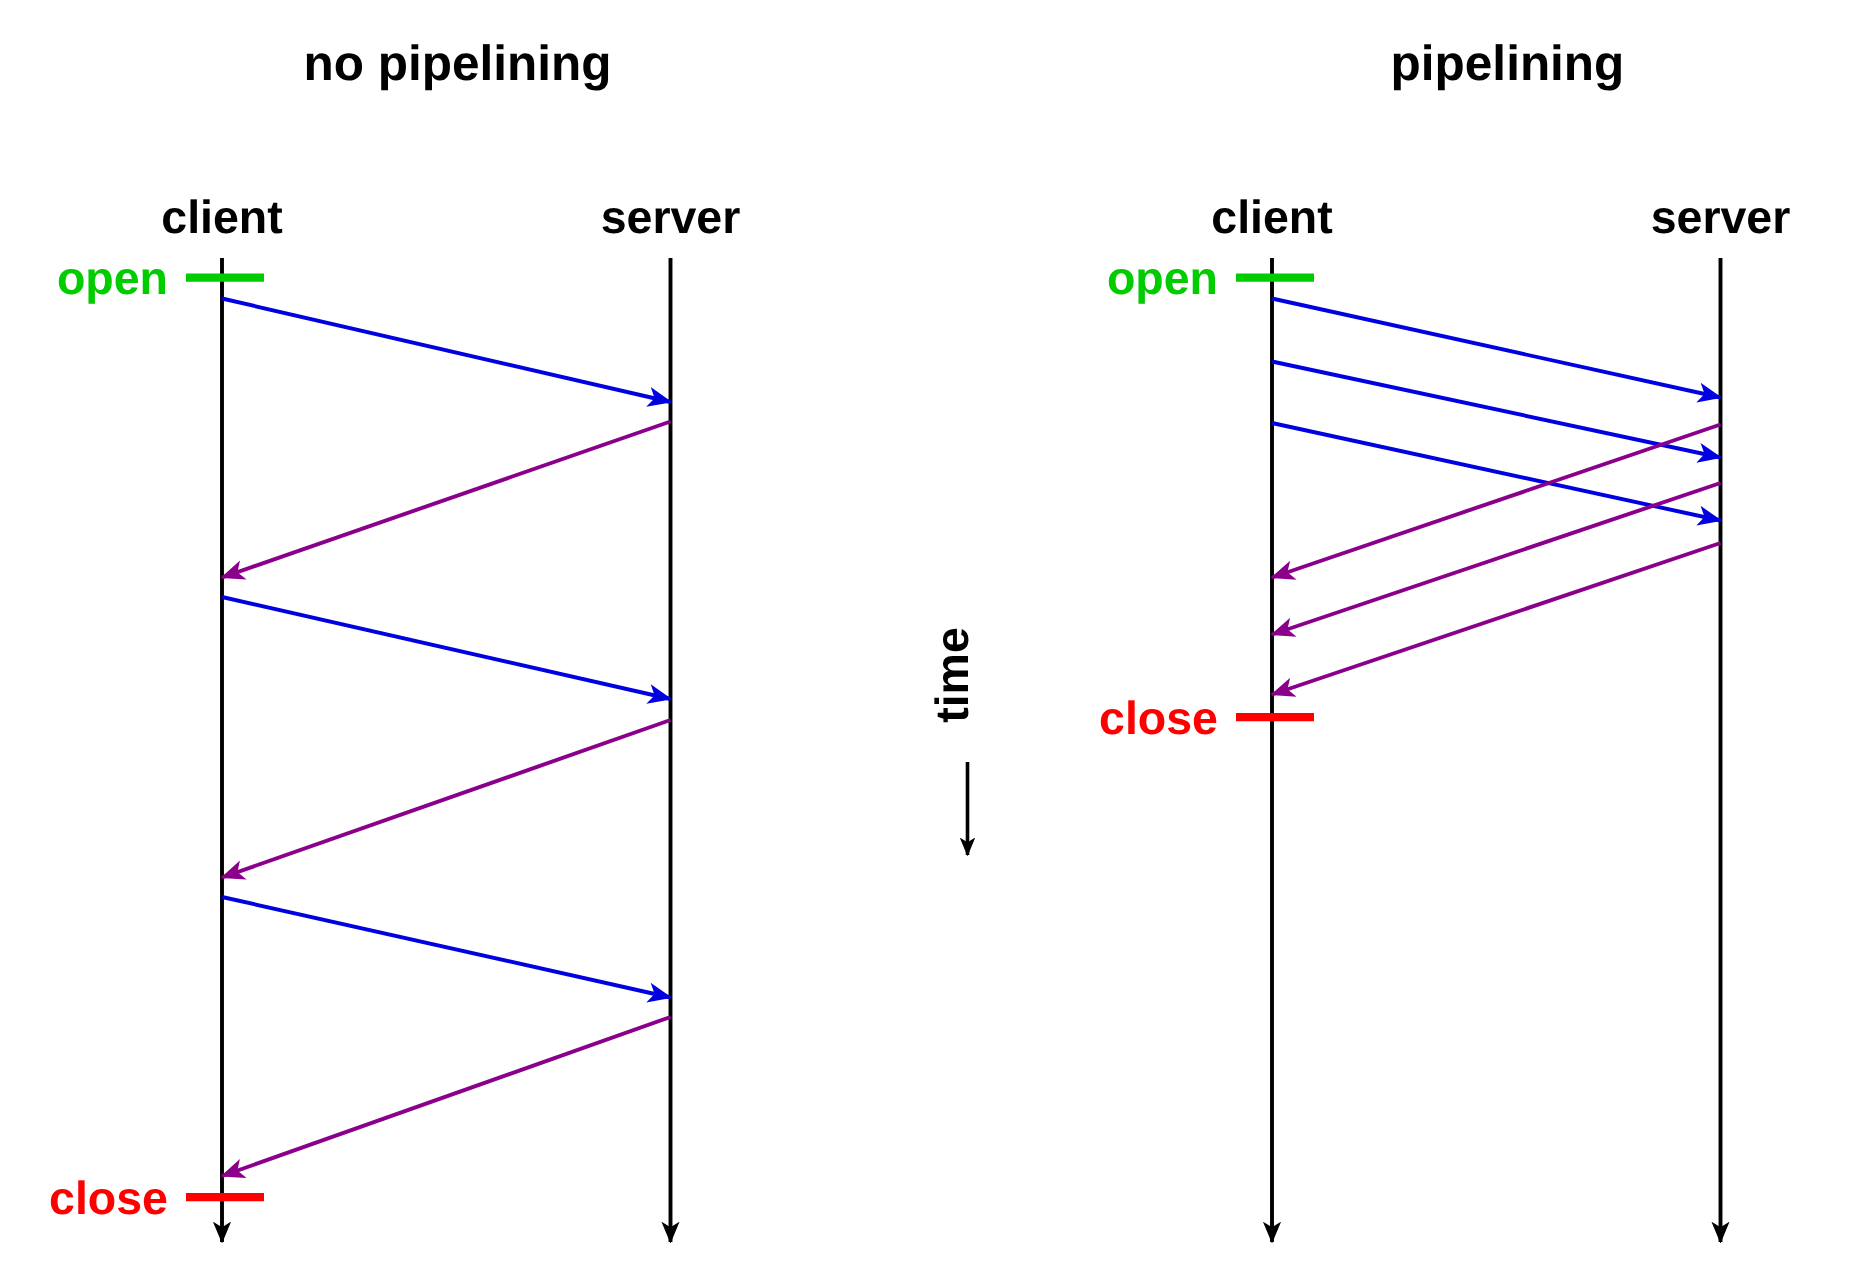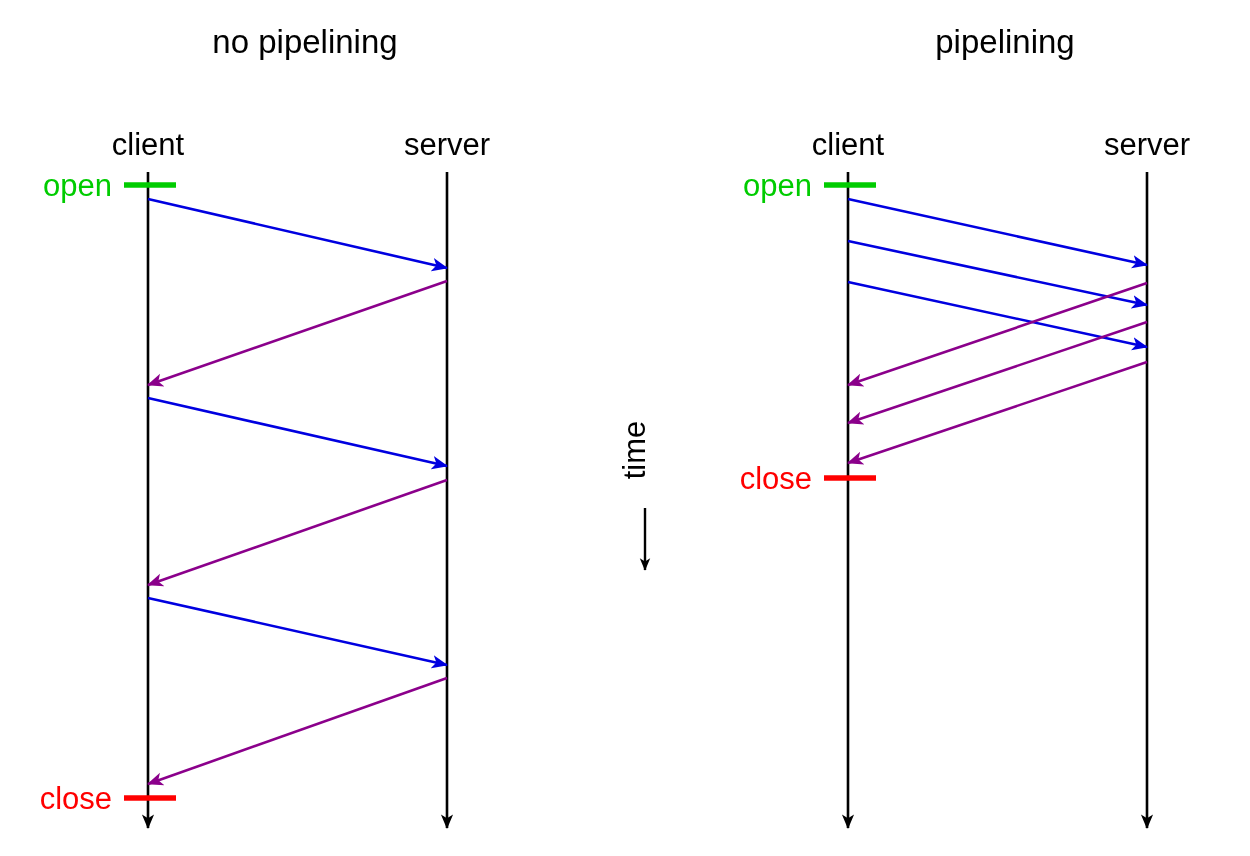--- a/index.html
+++ b/index.html
@@ -11,20 +11,21 @@
     width: 1250px;
     height: 856px;
     font-family: "Liberation Sans", sans-serif;
     position: relative;
     overflow: hidden;
   }
   #stage {
     position: relative;
     width: 1250px;
     height: 656px;
+    font-weight: bold;
   }
   svg#diagram {
     position: absolute;
     left: 0;
     top: 0;
     width: 1250px;
     height: 856px;
     display: block;
   }
   .panel-title {

